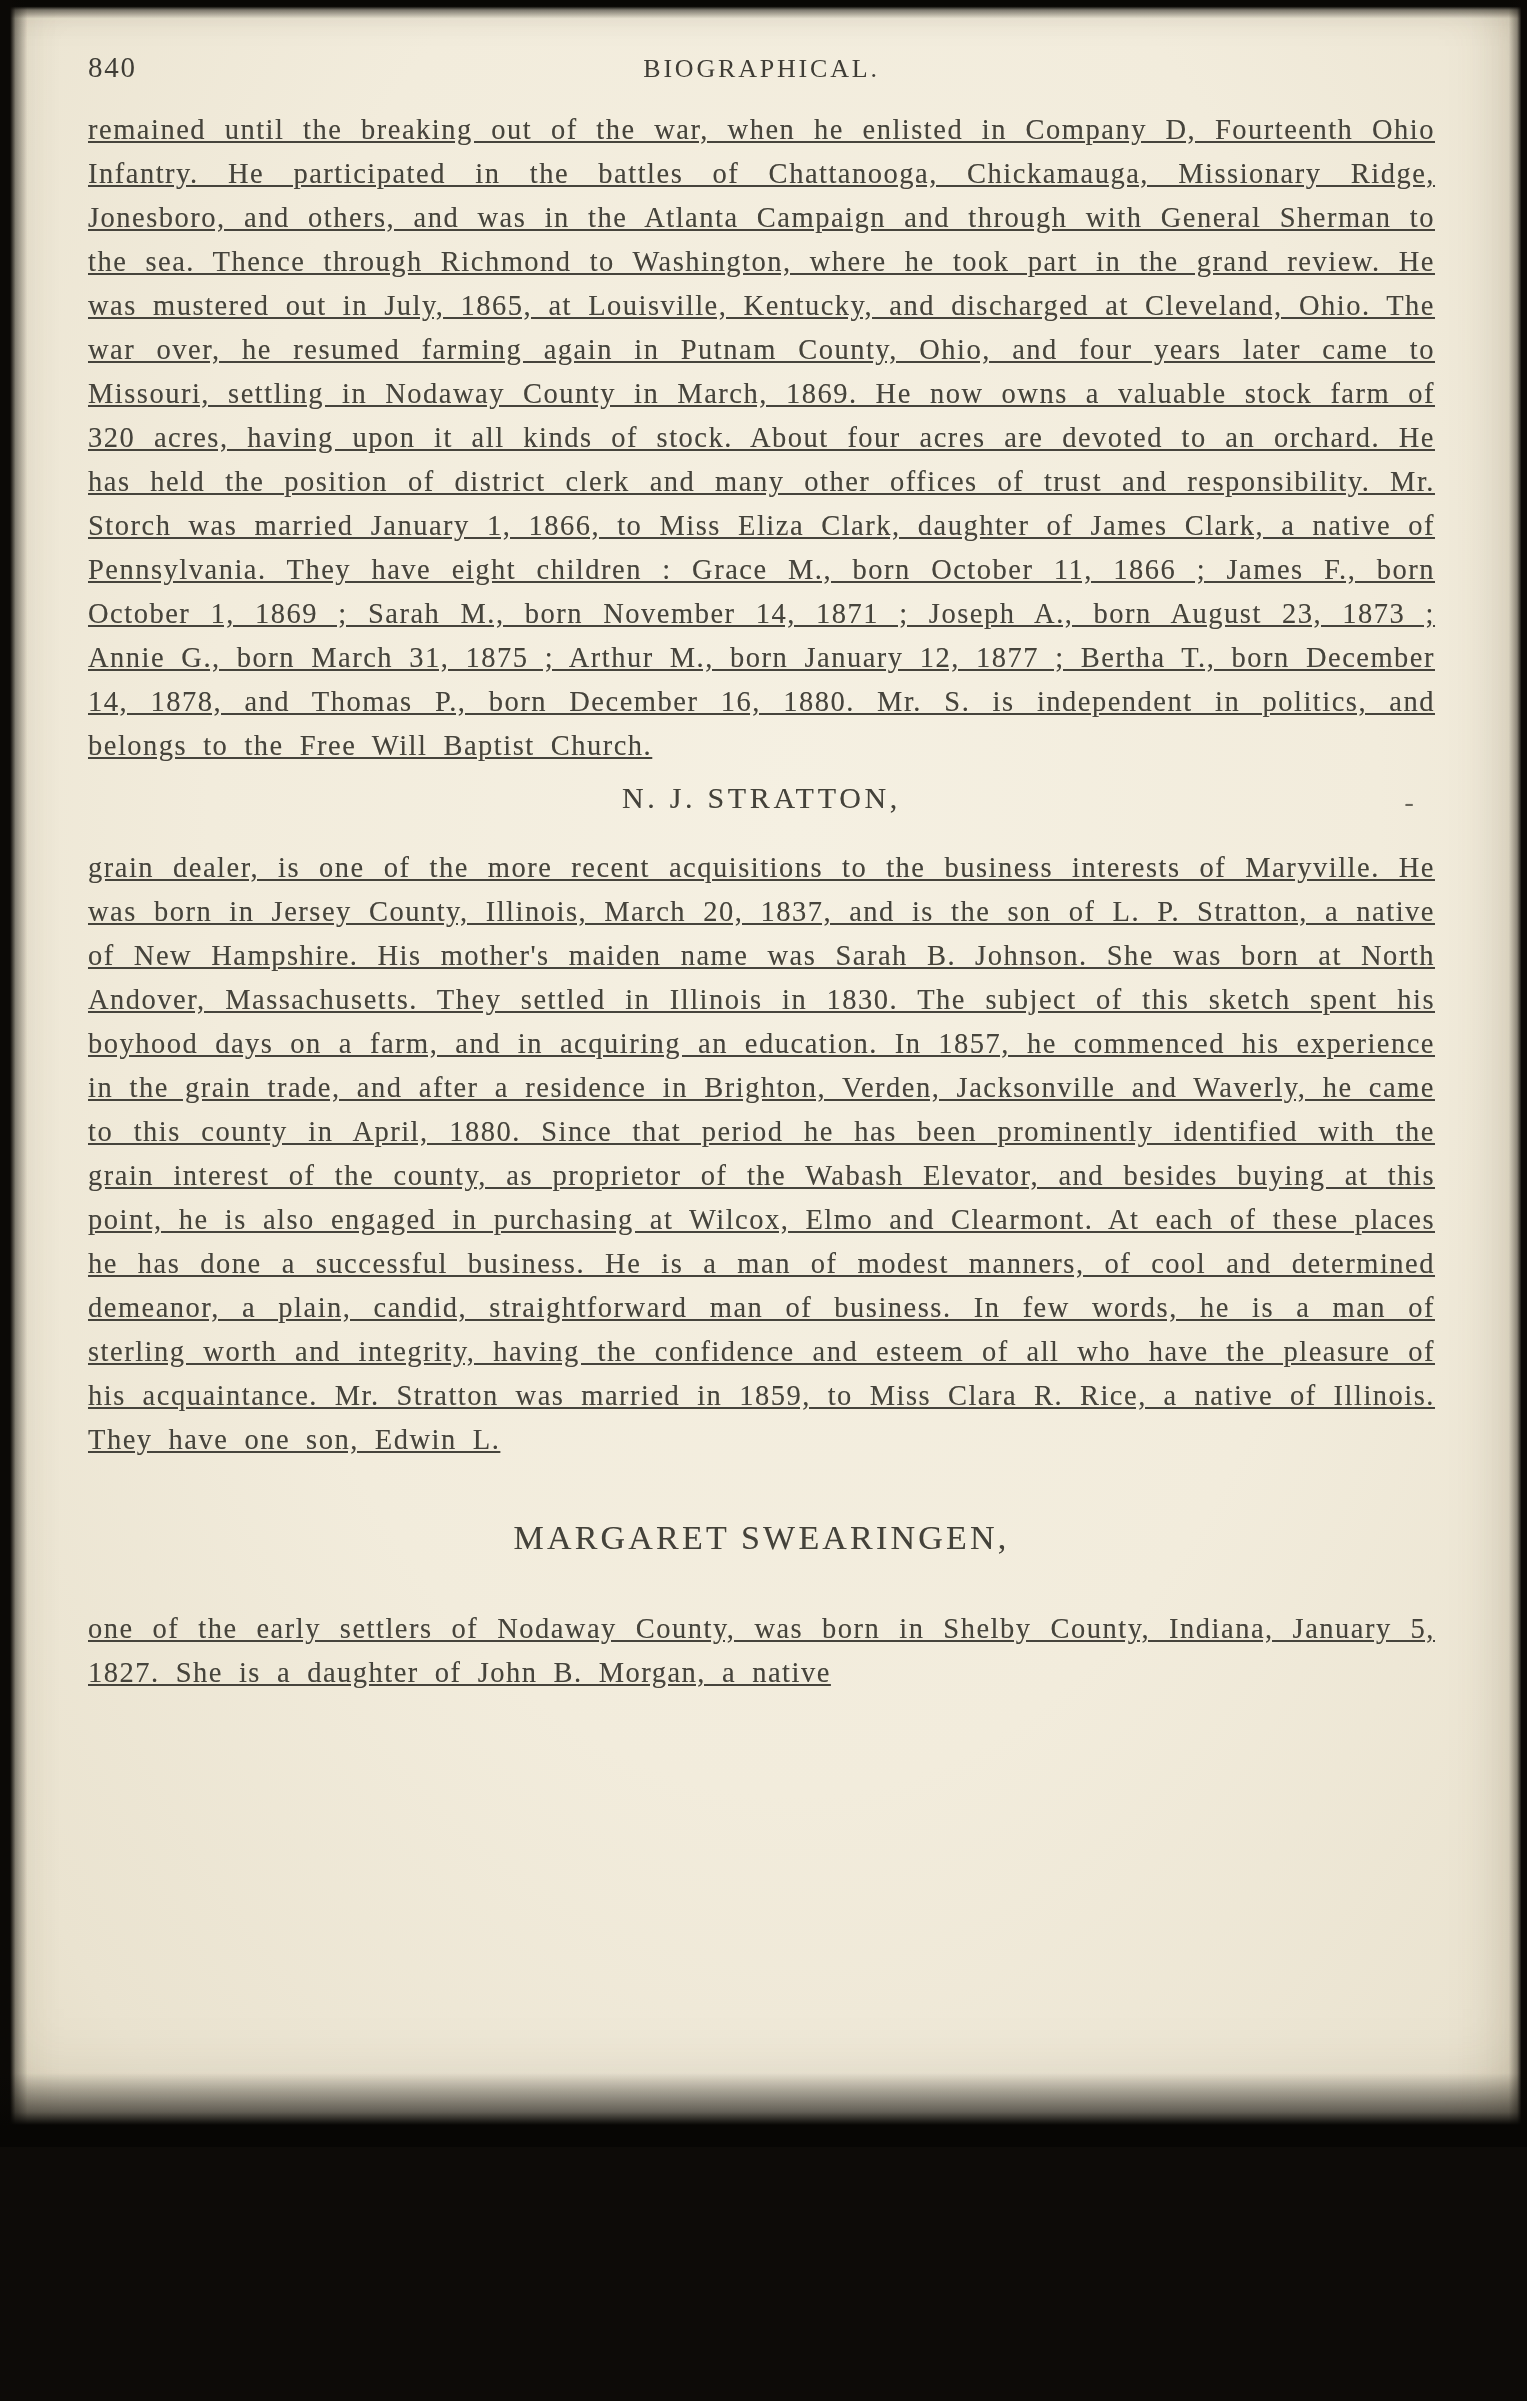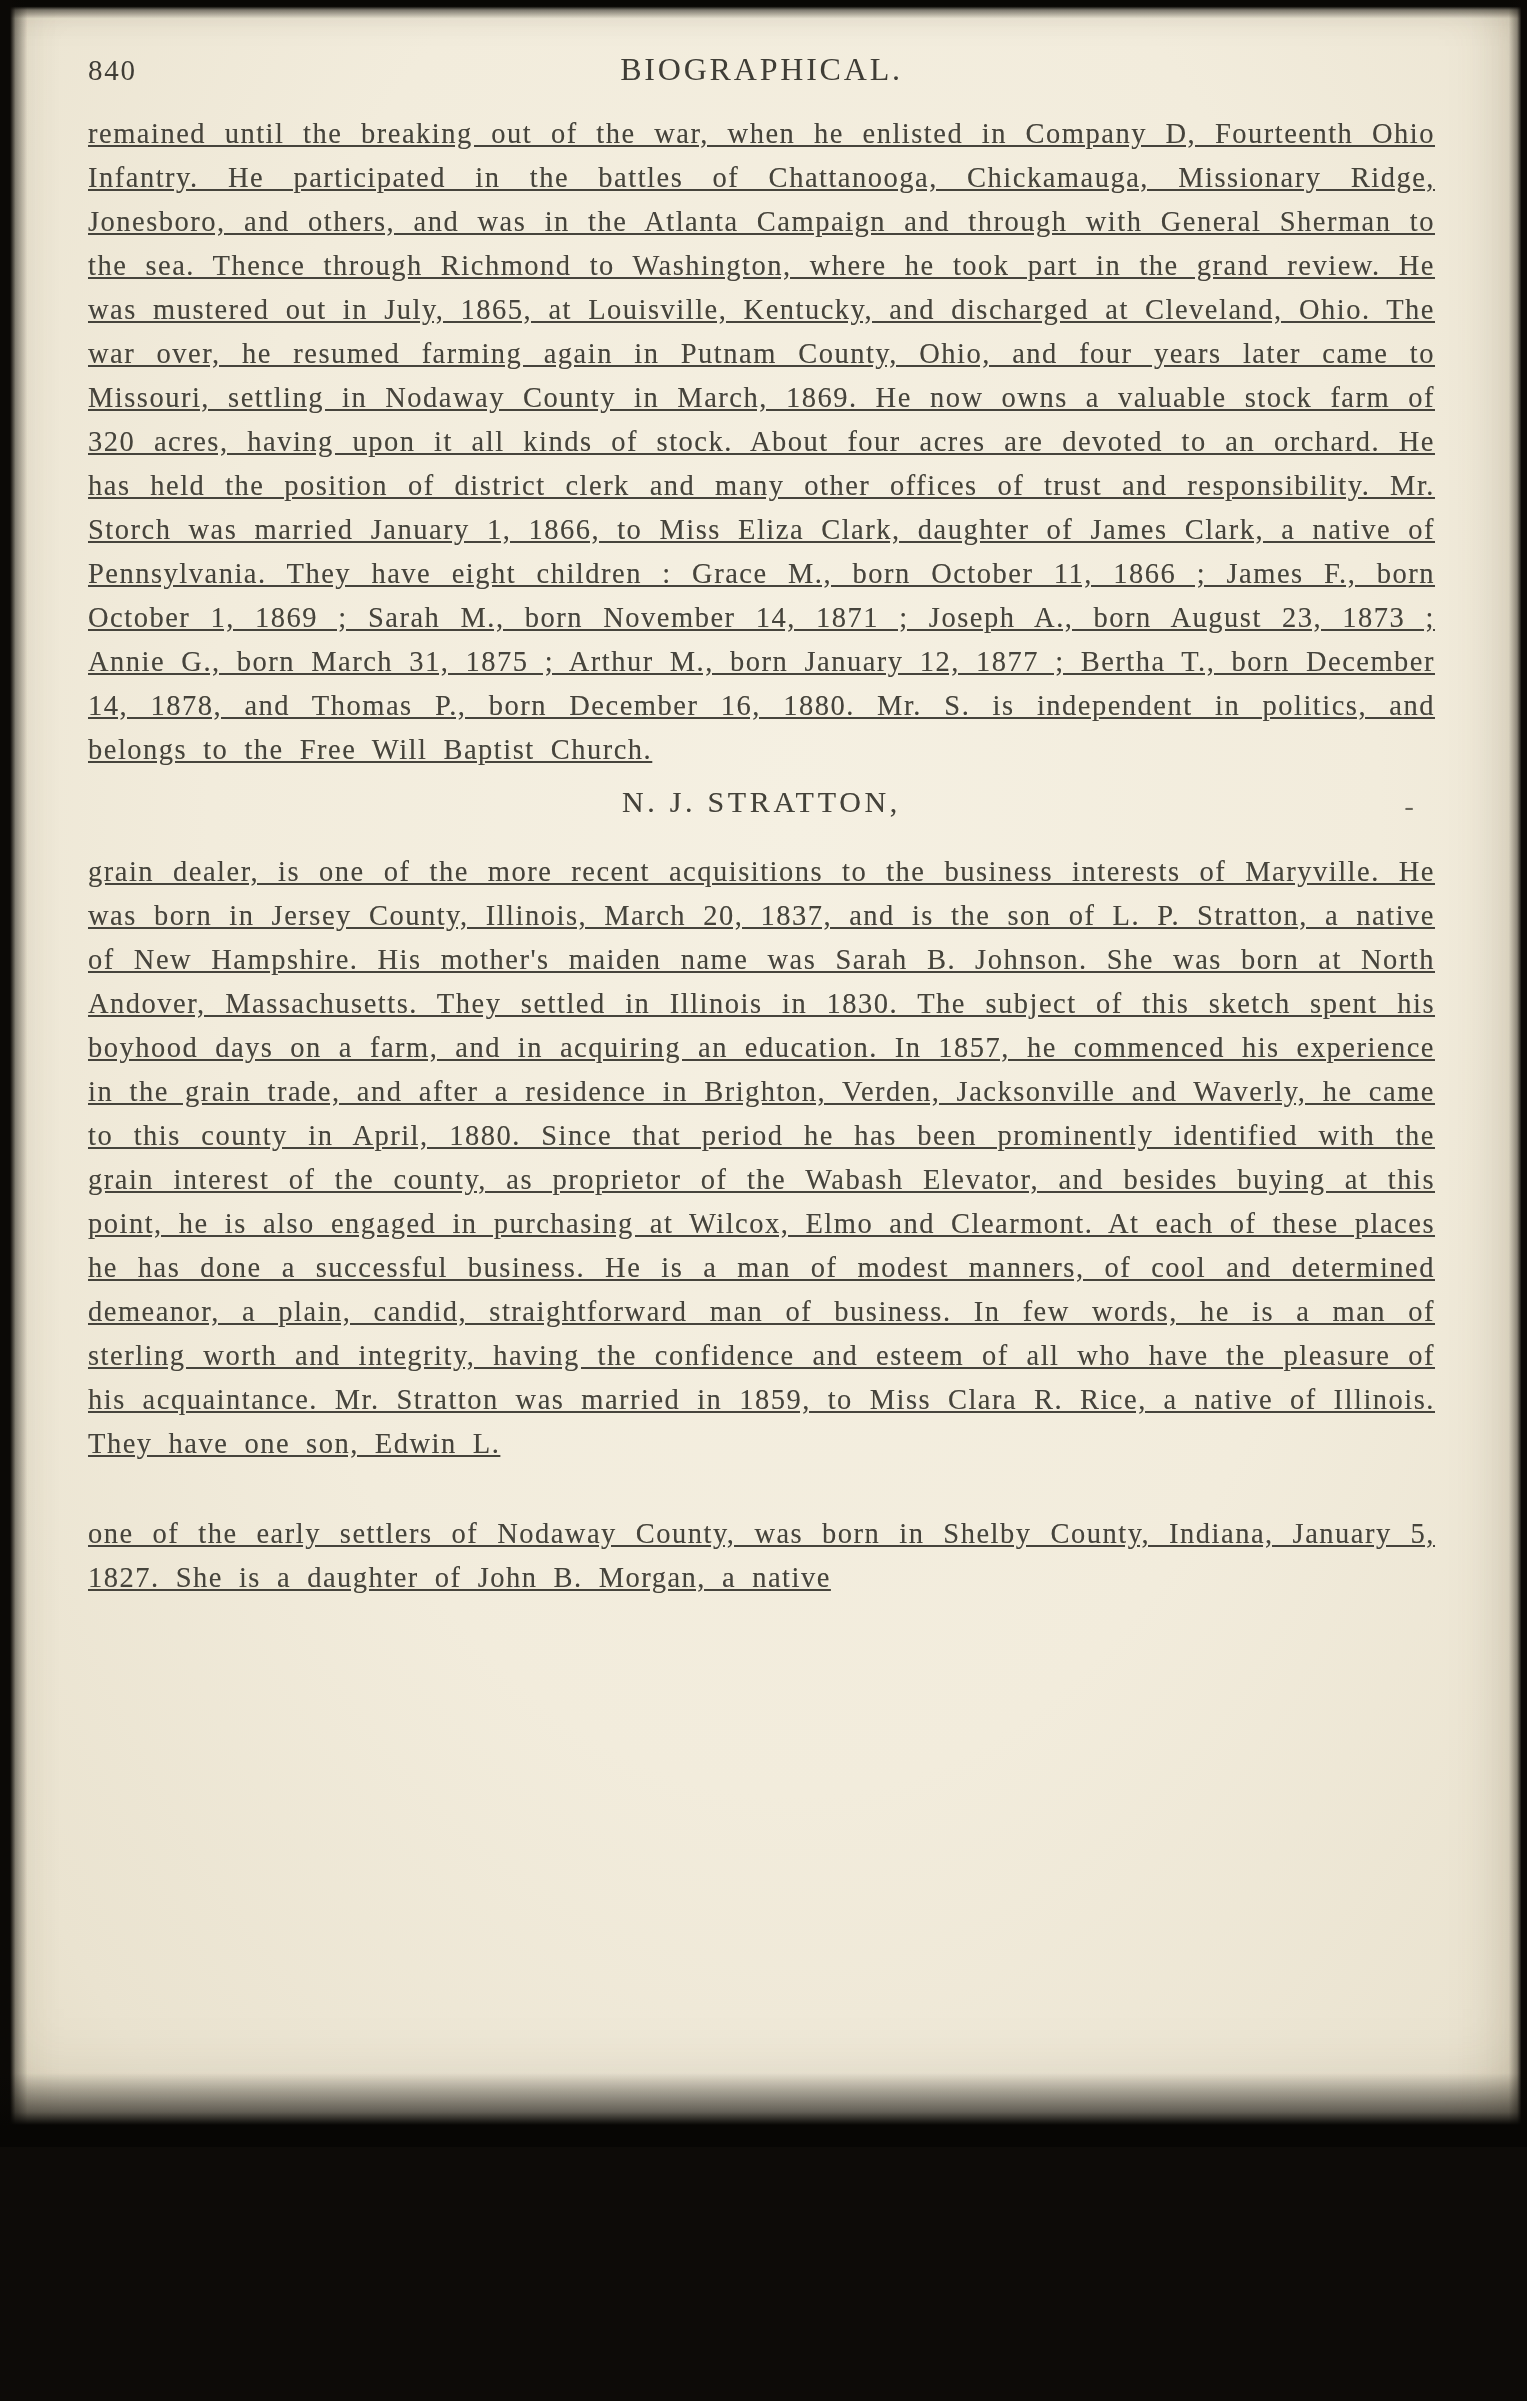--- a/index.html
+++ b/index.html
@@ -53,21 +53,21 @@
     grid-template-columns: 1fr auto 1fr;
     align-items: baseline;
     margin-top: 51px;
   }
   .page-number {
     font-size: 29px;
     letter-spacing: 1.8px;
     color: #3f3d36;
   }
   .running-title {
-    font-size: 32px;
+    font-size: 26px;
     letter-spacing: 2.8px;
     text-align: right;
     color: #3f3d36;
   }
 
   .body-text {
     margin: 0;
     font-size: 28.5px;
     line-height: 44px;
     letter-spacing: 1.5px;
@@ -128,20 +128,21 @@
       <span class="running-title">BIOGRAPHICAL.</span>
       <span></span>
     </header>
 
     <p class="body-text para-first">remained until the breaking out of the war, when he enlisted in Company D, Fourteenth Ohio Infantry. He participated in the battles of Chattanooga, Chickamauga, Missionary Ridge, Jonesboro, and others, and was in the Atlanta Campaign and through with General Sherman to the sea. Thence through Richmond to Washington, where he took part in the grand review. He was mustered out in July, 1865, at Louisville, Kentucky, and discharged at Cleveland, Ohio. The war over, he resumed farming again in Putnam County, Ohio, and four years later came to Missouri, settling in Nodaway County in March, 1869. He now owns a valuable stock farm of 320 acres, having upon it all kinds of stock. About four acres are devoted to an orchard. He has held the position of district clerk and many other offices of trust and responsibility. Mr. Storch was married January 1, 1866, to Miss Eliza Clark, daughter of James Clark, a native of Pennsylvania. They have eight children : Grace M., born October 11, 1866 ; James F., born October 1, 1869 ; Sarah M., born November 14, 1871 ; Joseph A., born August 23, 1873 ; Annie G., born March 31, 1875 ; Arthur M., born January 12, 1877 ; Bertha T., born December 14, 1878, and Thomas P., born December 16, 1880. Mr. S. is independent in politics, and belongs to the Free Will Baptist Church.</p>
 
     <h2 class="section-heading heading-stratton"><span>N. J. STRATTON,</span><span class="stray-mark">-</span></h2>
 
     <p class="body-text para-stratton">grain dealer, is one of the more recent acquisitions to the business interests of Maryville. He was born in Jersey County, Illinois, March 20, 1837, and is the son of L. P. Stratton, a native of New Hampshire. His mother's maiden name was Sarah B. Johnson. She was born at North Andover, Massachusetts. They settled in Illinois in 1830. The subject of this sketch spent his boyhood days on a farm, and in acquiring an education. In 1857, he commenced his experience in the grain trade, and after a residence in Brighton, Verden, Jacksonville and Waverly, he came to this county in April, 1880. Since that period he has been prominently identified with the grain interest of the county, as proprietor of the Wabash Elevator, and besides buying at this point, he is also engaged in purchasing at Wilcox, Elmo and Clearmont. At each of these places he has done a successful business. He is a man of modest manners, of cool and determined demeanor, a plain, candid, straightforward man of business. In few words, he is a man of sterling worth and integrity, having the confidence and esteem of all who have the pleasure of his acquaintance. Mr. Stratton was married in 1859, to Miss Clara R. Rice, a native of Illinois. They have one son, Edwin L.</p>
 
+    <h2 class="section-heading heading-swearingen">MARGARET SWEARINGEN,</h2>
 
     <p class="body-text para-swearingen">one of the early settlers of Nodaway County, was born in Shelby County, Indiana, January 5, 1827. She is a daughter of John B. Morgan, a native</p>
 
   </div>
 
   <div class="edge-top"></div>
   <div class="edge-left"></div>
   <div class="edge-right"></div>
   <div class="edge-bottom"></div>
 

